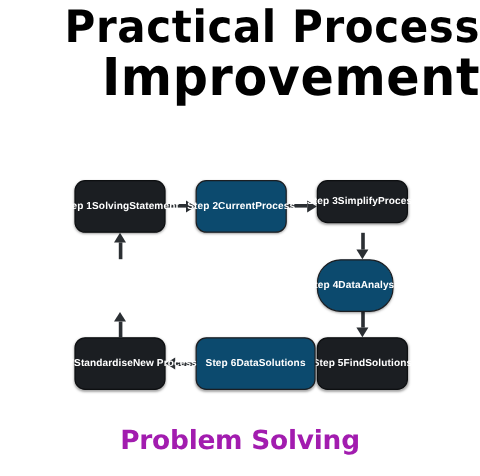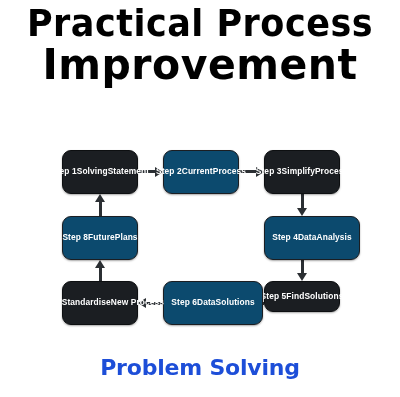--- a/index.html
+++ b/index.html
@@ -15,21 +15,21 @@
     font-family: "Liberation Sans", sans-serif;
     -webkit-font-smoothing: antialiased;
   }
 
   
   #title-block {
     position: absolute;
     top: 6px;
     left: 0;
     width: 400px;
-    text-align: center;
+    text-align: right;
     line-height: 0.98;
   }
   .title-line {
     font-family: "DejaVu Sans", sans-serif;
     font-weight: 700;
     color: #000000;
     letter-spacing: 0.5px;
     display: block;
     transform: scaleY(1.06);
   }
@@ -62,23 +62,23 @@
     z-index: 3;
     box-shadow: 0 1px 2px rgba(0,0,0,0.35);
   }
   .step-box .line { display: block; white-space: nowrap; }
   .step-box.dark  { background: #1b1e22; border: 1px solid #0d0f11; }
   .step-box.blue  { background: #0c4a6e; border: 1px solid #1b1e22; }
 
   
   #box-1 { left: 62px;  top: 7px;   width: 76px; height: 44px; }
   #box-2 { left: 163px; top: 7px;   width: 76px; height: 44px; }
-  #box-3 { left: 264px; top: 7px;   width: 76px; height: 44px; }
-  #box-4 { left: 264px; top: 73px;  width: 96px; height: 44px; }
-  #box-5 { left: 264px; top: 138px; width: 76px; height: 31px; }
+  #box-3 { left: 264px; top: 7px;   width: 76px; height: 36px; }
+  #box-4 { left: 264px; top: 73px;  width: 64px; height: 44px; border-radius: 20px; }
+  #box-5 { left: 264px; top: 138px; width: 76px; height: 44px; }
   #box-6 { left: 163px; top: 138px; width: 100px; height: 44px; }
   #box-7 { left: 62px;  top: 138px; width: 76px; height: 44px; }
   #box-8 { left: 62px;  top: 73px;  width: 76px; height: 44px; }
 
   
   .connector { position: absolute; z-index: 1; }
   .conn-h { height: 3px; background: #2b2f33; }
   .conn-v { width: 3px;  background: #2b2f33; }
   .arrow-head {
     position: absolute;
@@ -135,21 +135,21 @@
     position: absolute;
     left: 0;
     top: 355px;
     width: 400px;
     text-align: center;
   }
   #footer-text {
     font-family: "DejaVu Sans", sans-serif;
     font-size: 22px;
     font-weight: 700;
-    color: #1d4ed8;
+    color: #a21caf;
     letter-spacing: -0.2px;
   }
 </style>
 </head>
 <body>
 
 <div id="title-block">
   <span class="title-line" id="title-line-1">Practical Process</span>
   <span class="title-line" id="title-line-2">Improvement</span>
 </div>
@@ -216,23 +216,18 @@
     <span class="line">Data</span>
     <span class="line">Solutions</span>
   </div>
 
   <div class="step-box dark" id="box-7">
     <span class="line">Step 7</span>
     <span class="line">Standardise</span>
     <span class="line">New Process</span>
   </div>
 
-  <div class="step-box blue" id="box-8">
-    <span class="line">Step 8</span>
-    <span class="line">Future</span>
-    <span class="line">Plans</span>
-  </div>
 
 </div>
 
 <div id="footer-block">
   <span id="footer-text">Problem Solving</span>
 </div>
 
 </body></html>

